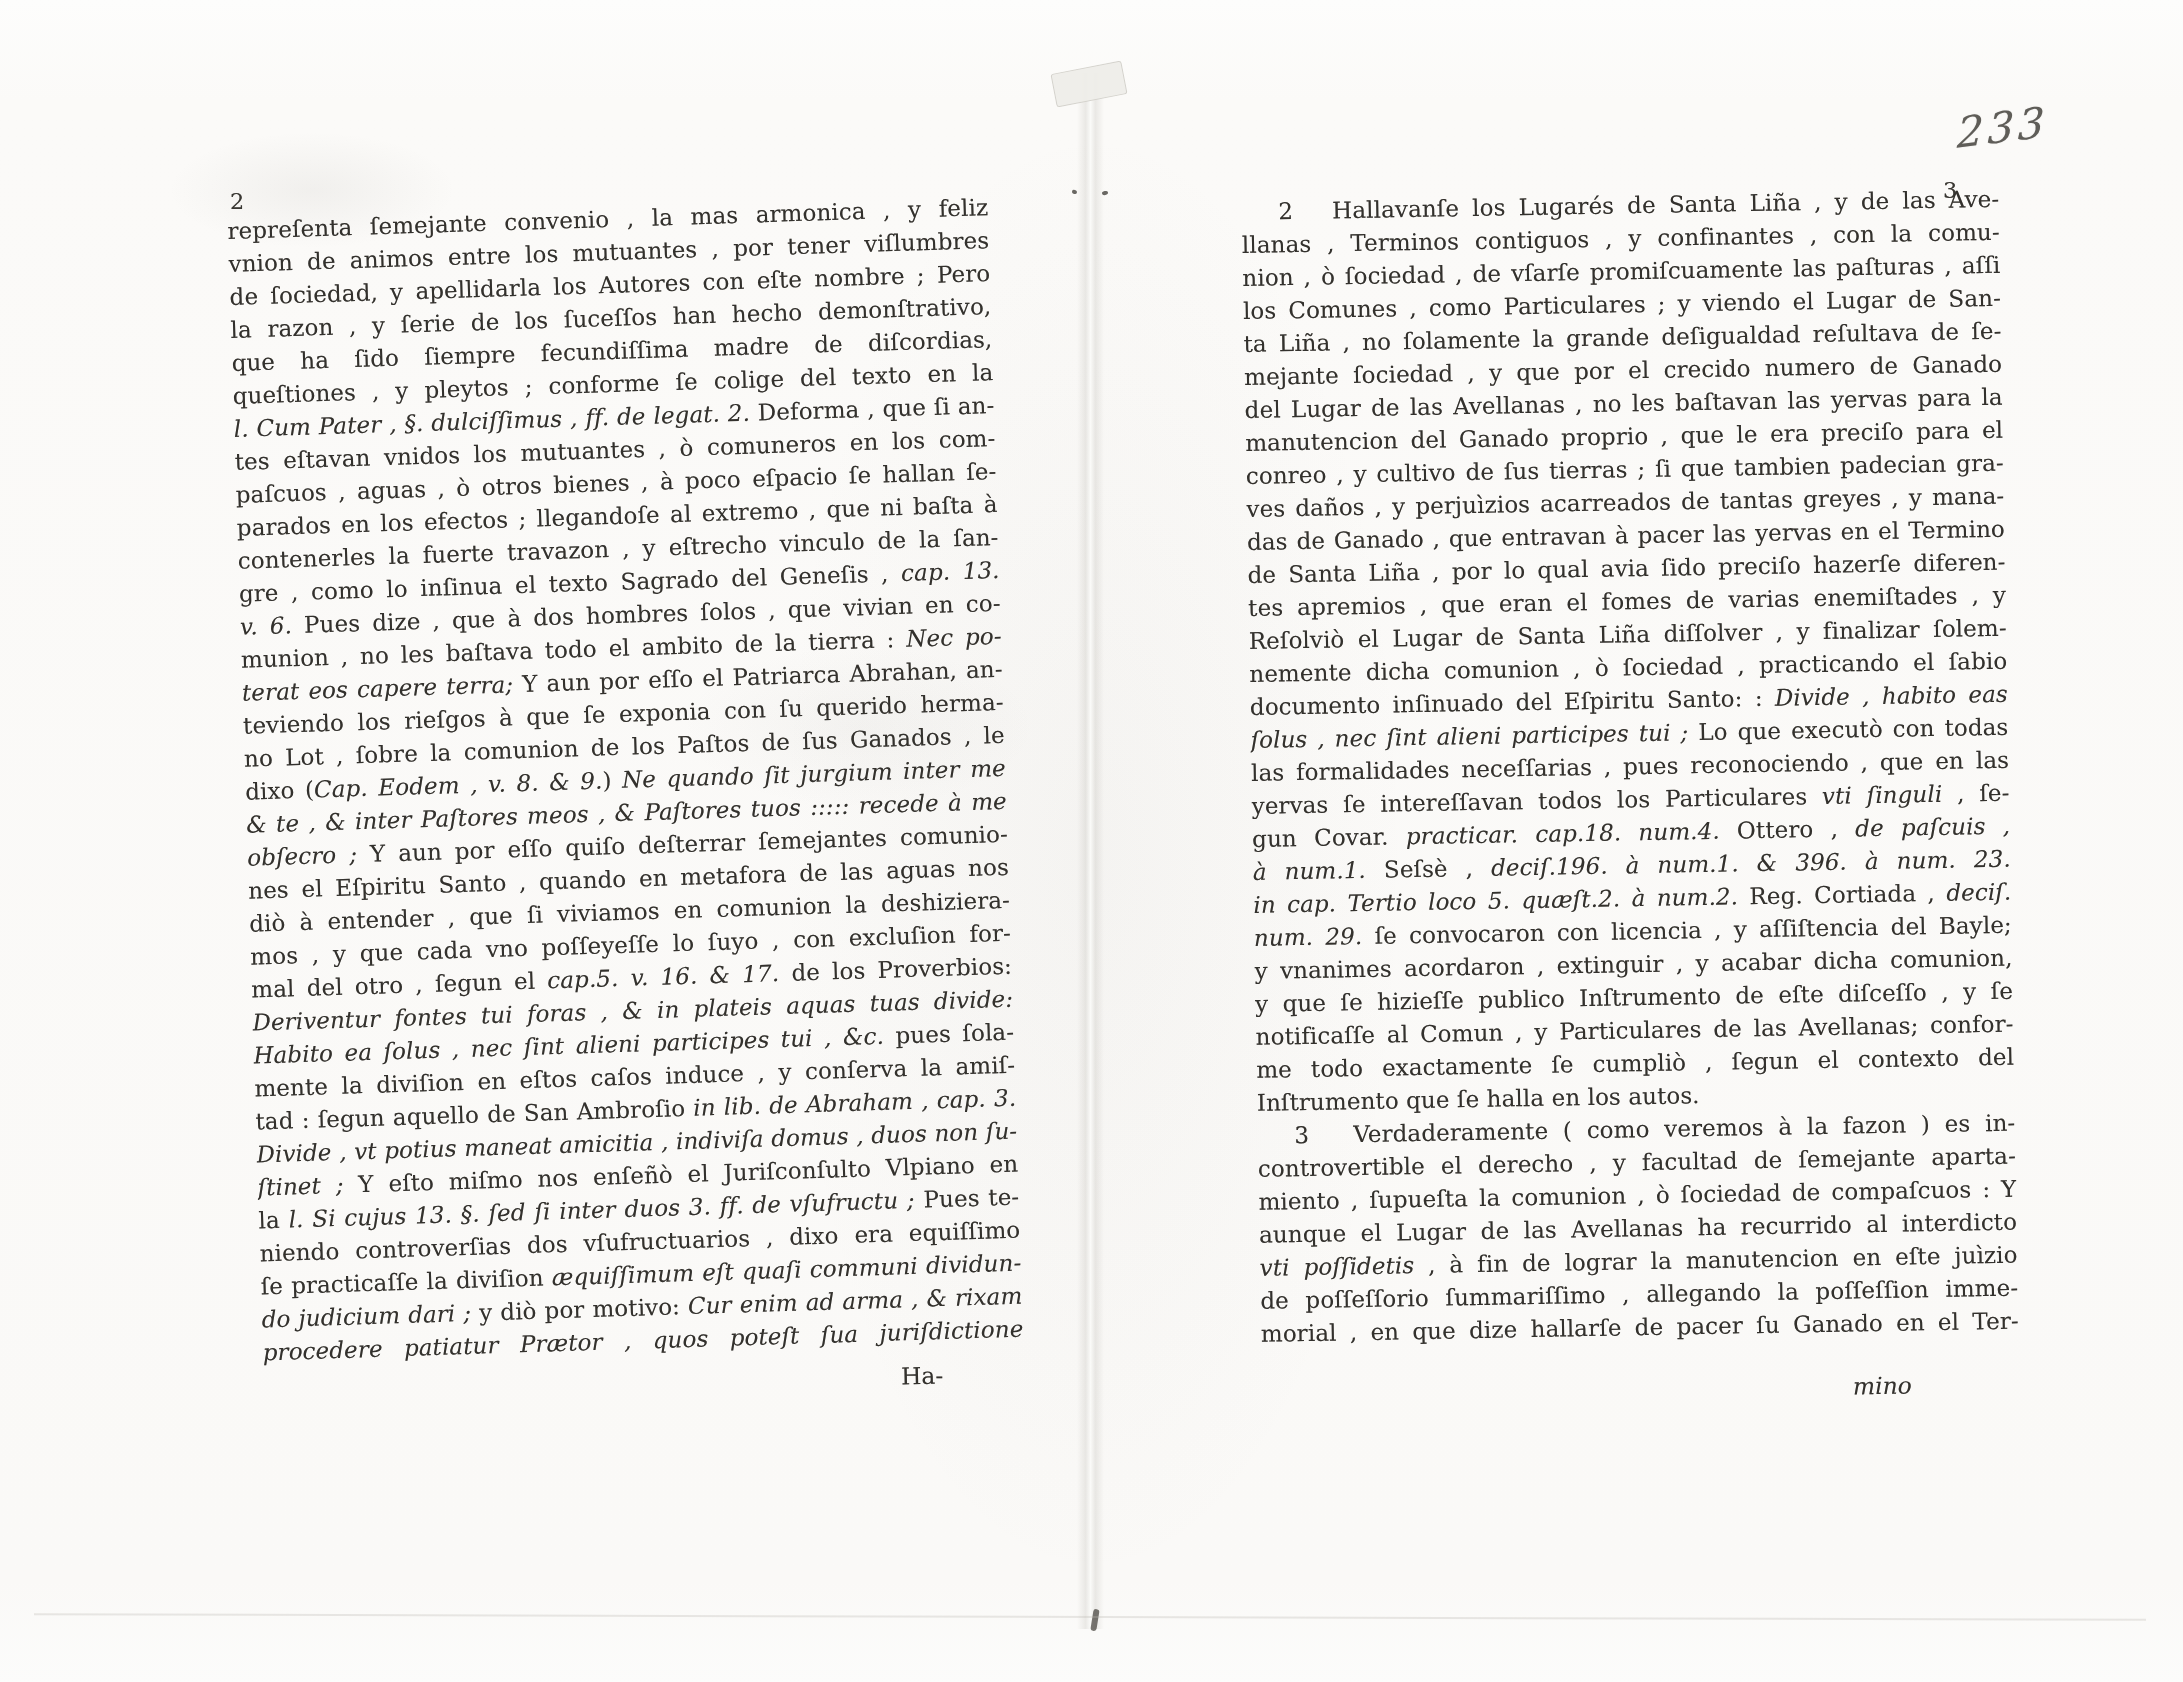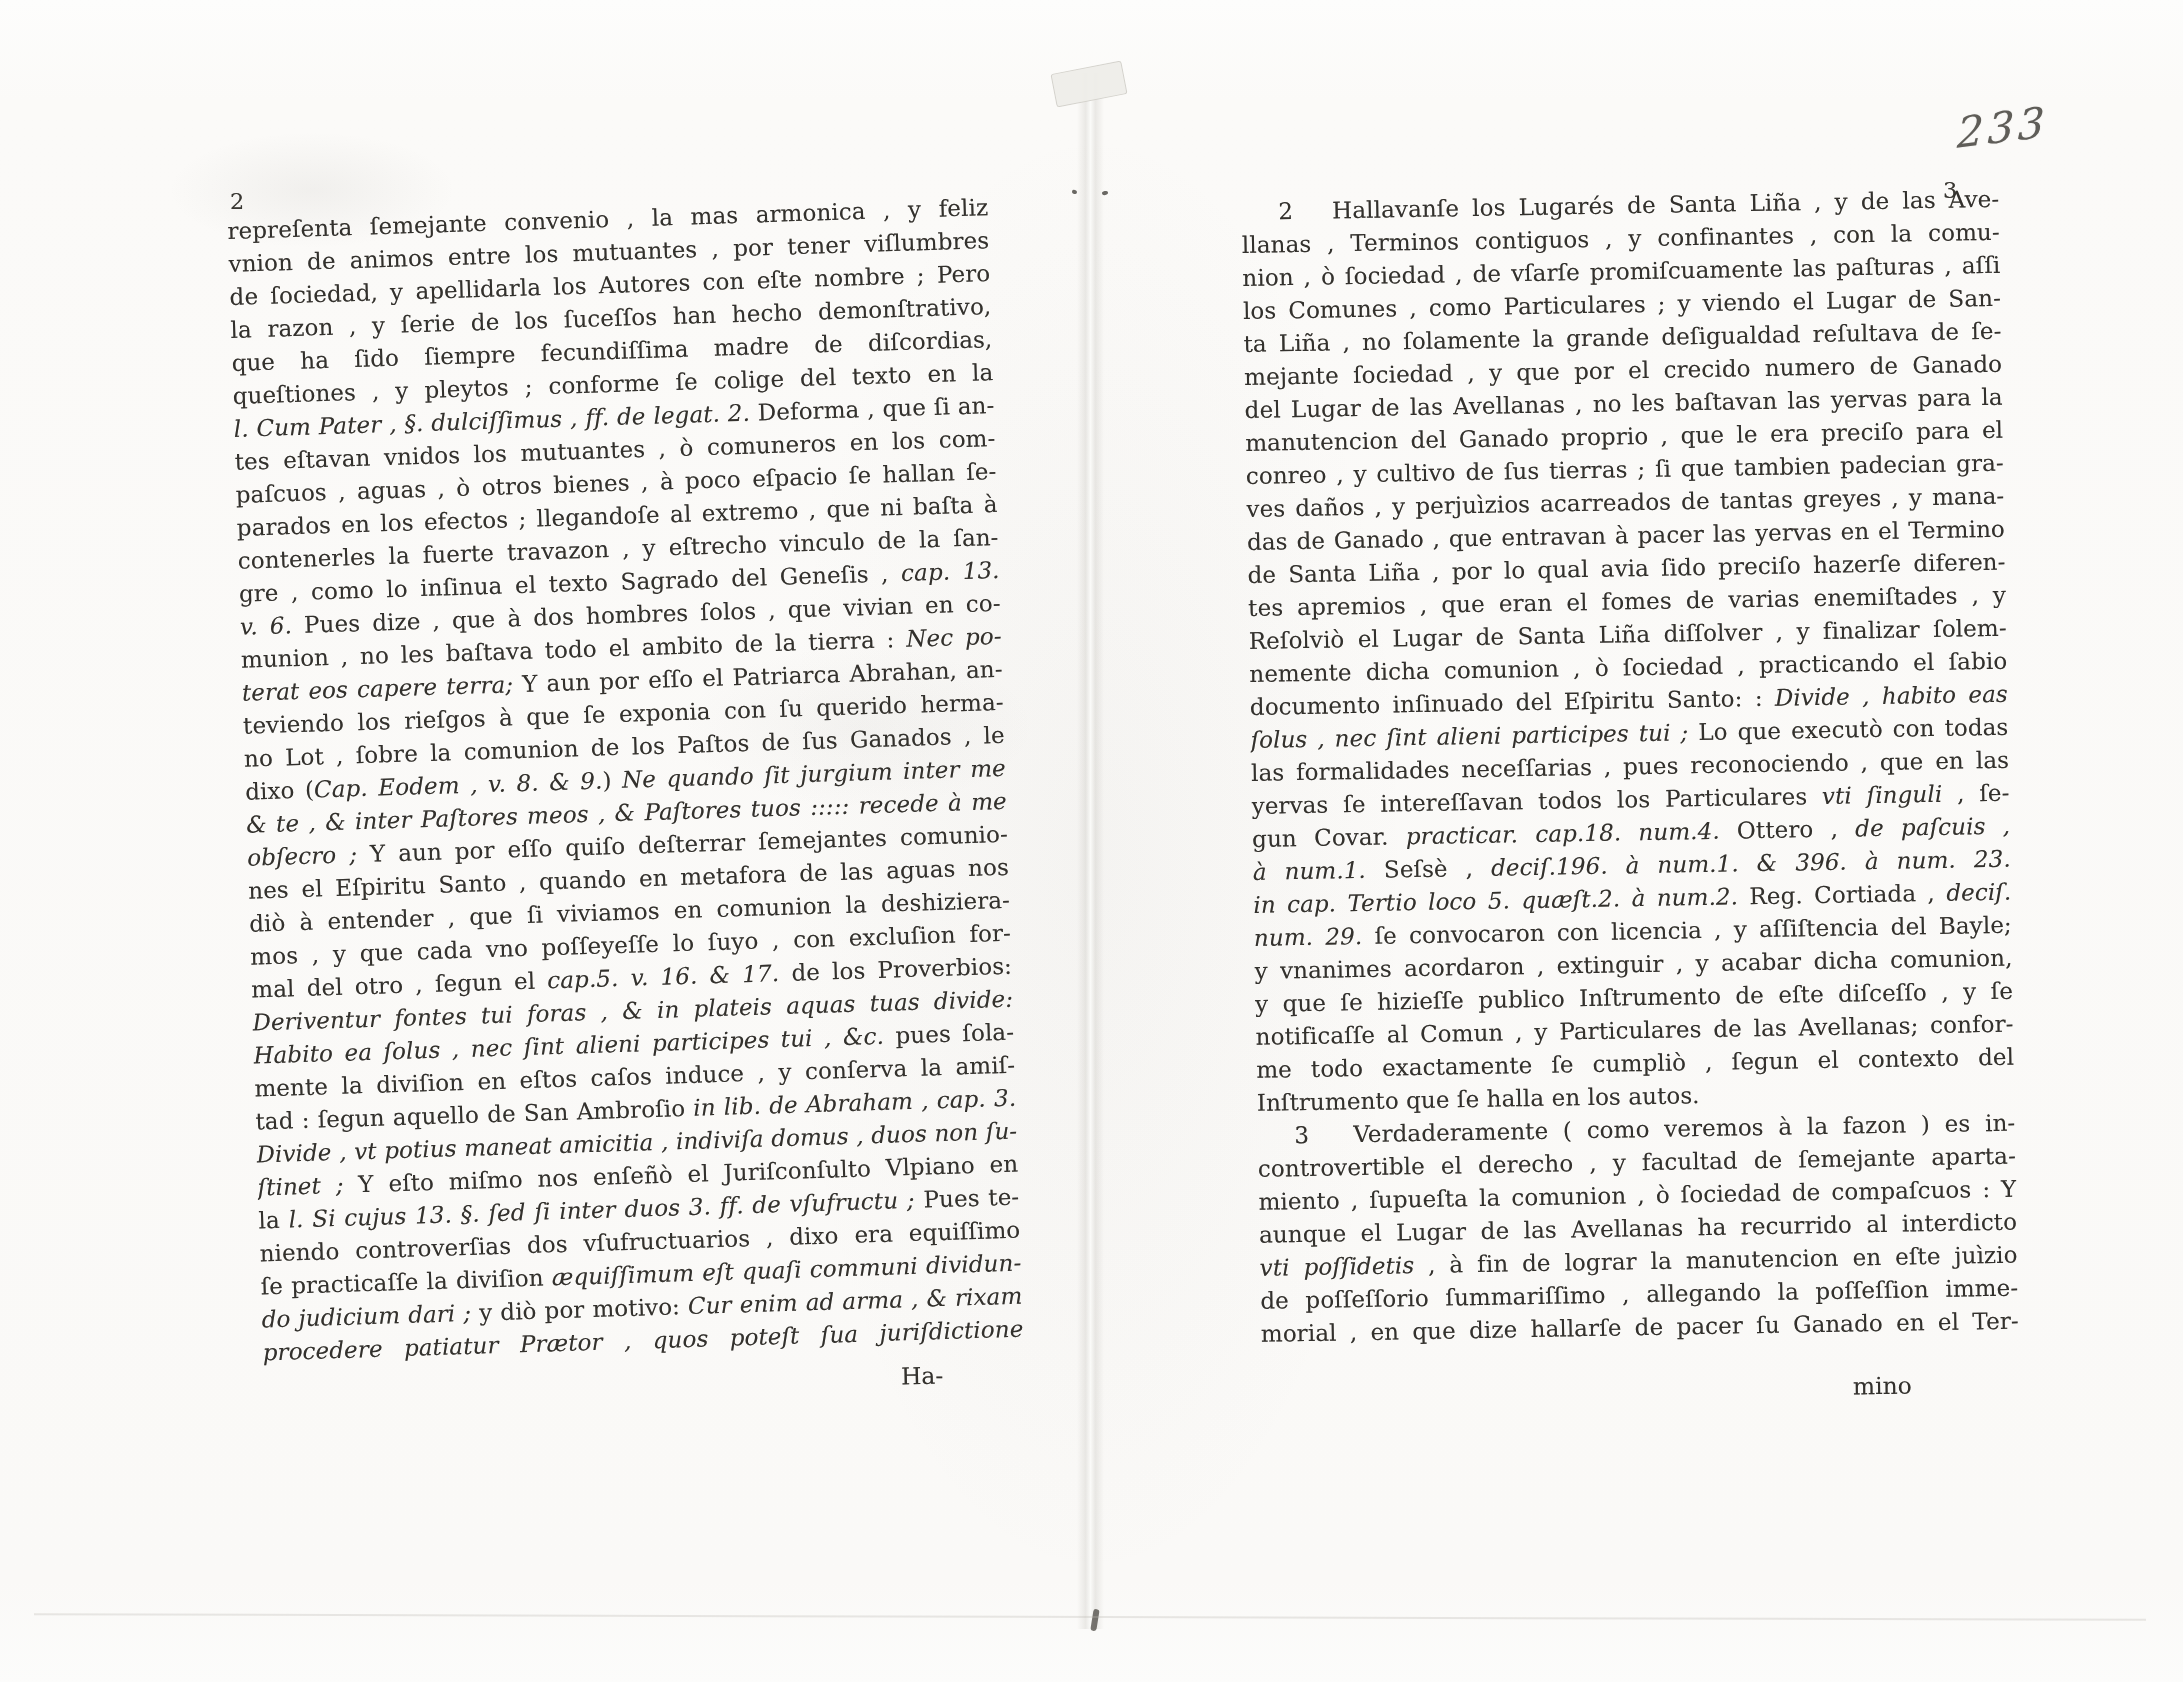--- a/index.html
+++ b/index.html
@@ -34,21 +34,21 @@
     position:absolute;font-size:22.4px;color:#3a3833;
     text-shadow:0 0 0.5px rgba(45,42,38,0.35);
   }
   #left-page-number{left:230px;top:188px;}
   #right-page-number{left:1943px;top:177px;}
   .catchword{
     position:absolute;font-size:23.4px;color:#33312d;
     text-shadow:0 0 0.5px rgba(45,42,38,0.35);
   }
   #left-catchword{left:901px;top:1362px;transform:rotate(-1.2deg);}
-  #right-catchword{left:1853px;top:1372px;transform:rotate(-0.8deg);}
+  #right-catchword{left:1853px;top:1372px;transform:rotate(-0.8deg);font-style:italic;}
   #handwritten-folio{
     position:absolute;left:1957px;top:103px;
     font-size:42px;font-style:italic;
     color:#5f5d58;letter-spacing:3.9px;
     transform:rotate(-7deg) skewX(-9deg);
     text-shadow:0 0 1px rgba(90,88,84,0.25);
   }
   
   #fold-strip{
     position:absolute;left:1077px;top:73px;width:27px;height:1556px;

